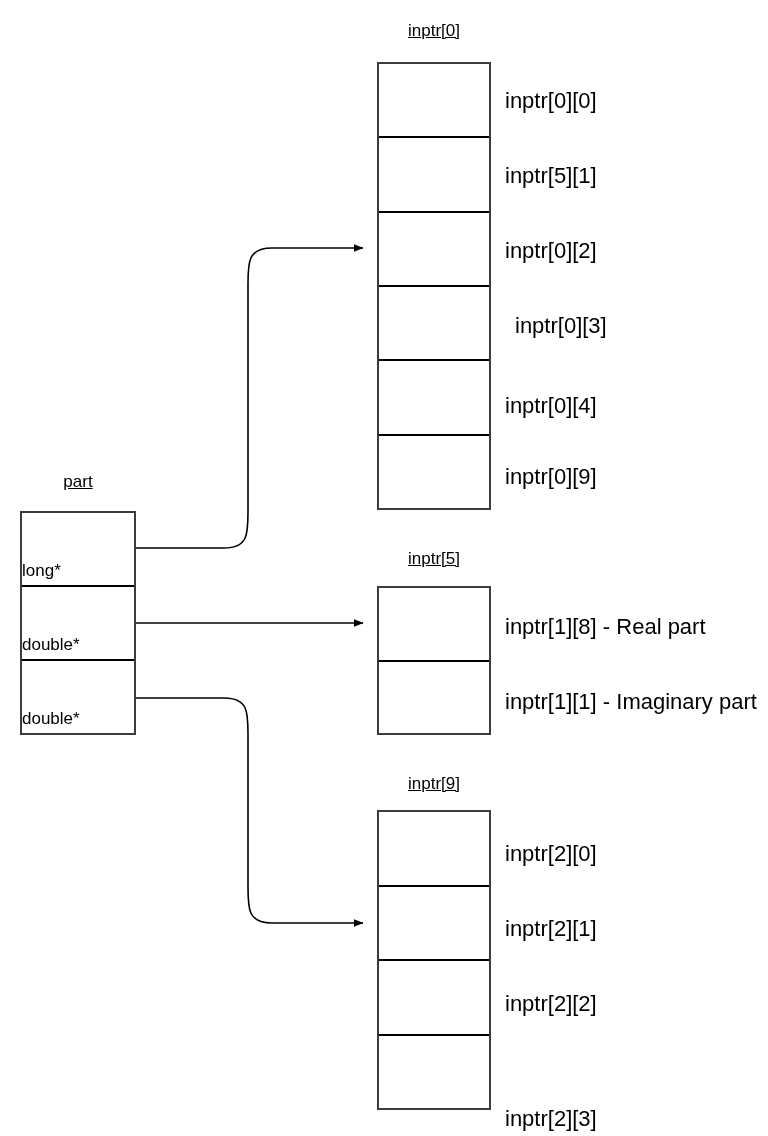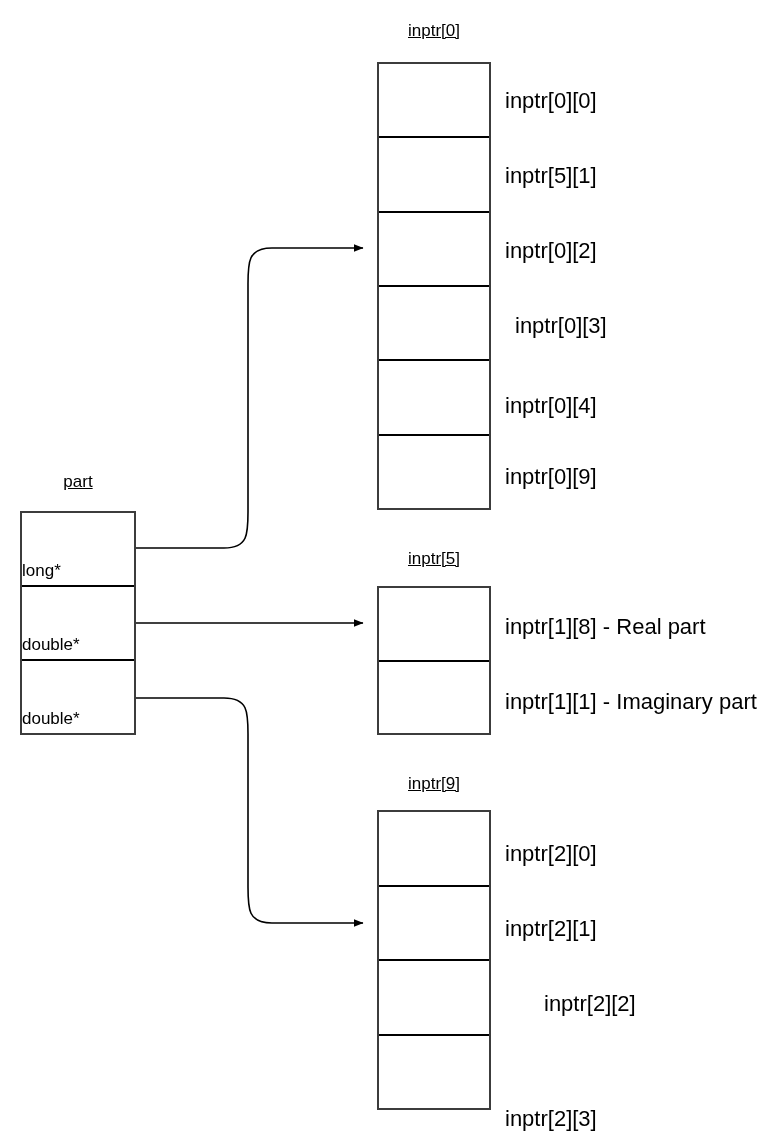--- a/index.html
+++ b/index.html
@@ -154,16 +154,16 @@
 
   <div class="memblock" id="inptr2-array">
     <div class="memcell"></div>
     <div class="memcell"></div>
     <div class="memcell"></div>
     <div class="memcell"></div>
   </div>
 
   <div class="cell-label" style="left:505px; top:843px;">inptr[2][0]</div>
   <div class="cell-label" style="left:505px; top:918px;text-align:right;">inptr[2][1]</div>
-  <div class="cell-label" style="left:505px; top:993px;margin-left:39px;">inptr[2][2]</div>
+  <div class="cell-label" style="left:505px; top:993px;">inptr[2][2]</div>
   <div class="cell-label" style="left:505px; top:1068px;margin-top:40px;">inptr[2][3]</div>
 
 </div>
 
 </body></html>

